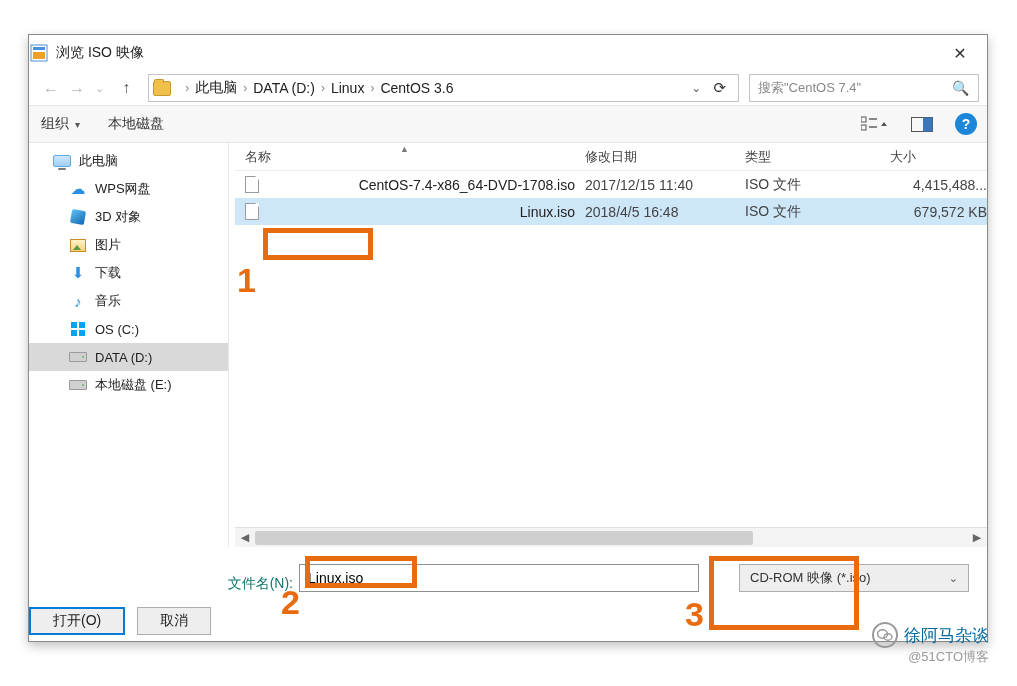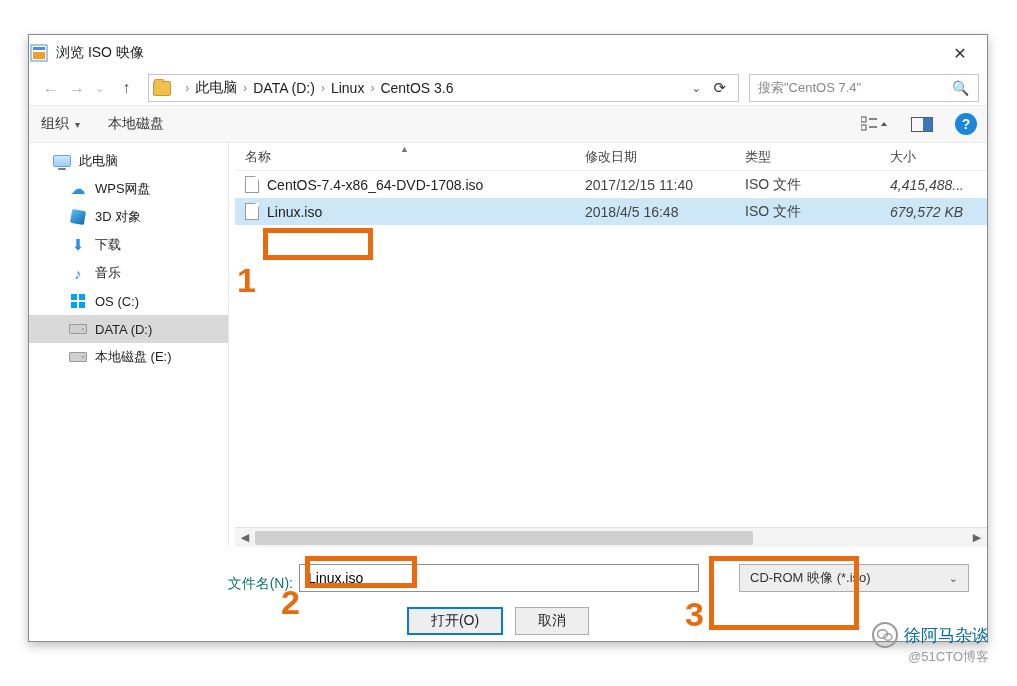--- a/index.html
+++ b/index.html
@@ -61,38 +61,38 @@
   .headers { height:28px; border-bottom:1px solid #ececec; display:flex; font-size:13px; color:#444; }
   .headers div { display:flex; align-items:center; padding-left:10px; border-right:1px solid transparent; }
   .col-name { width:340px; position:relative; }
   .col-name .sort { position:absolute; left:50%; top:1px; transform:translateX(-50%); font-size:9px; color:#777; }
   .col-date { width:160px; }
   .col-type { width:145px; }
   .col-size { flex:1; }
   .rows { font-size:14px; color:#222; }
   .row { height:27px; display:flex; align-items:center; }
   .row.selected { background:#cde6f8; }
-  .row .cell-name { width:340px; display:flex; align-items:center; padding-left:10px; gap:8px; }
+  .row .cell-name { width:340px; display:flex; align-items:center; padding-left:10px; gap:8px;justify-content:space-between; }
   .row .cell-date { width:160px; padding-left:10px; color:#444; }
   .row .cell-type { width:145px; padding-left:10px; color:#444; }
-  .row .cell-size { flex:1; padding-left:10px; color:#444; text-align:left;font-style:italic; }
+  .row .cell-size { flex:1; padding-left:10px; color:#444; text-align:right; }
   .file-ico { width:14px; height:17px; background:#fefefe; border:1px solid #9a9a9a; position:relative; flex-shrink:0; }
   .file-ico::after{content:"";position:absolute;right:-1px;top:-1px;width:0;height:0;border-style:solid;border-width:0 4px 4px 0;border-color:transparent #fff transparent transparent;}
   .hscroll { height:20px; border-top:1px solid #e0e0e0; display:flex; align-items:center; background:#f4f4f4; }
   .hscroll .arrow { width:20px; text-align:center; font-size:11px; color:#666; }
   .hscroll .track { flex:1; height:14px; background:#f4f4f4; position:relative; }
   .hscroll .thumb { position:absolute; left:0; width:70%; height:14px; background:#cfcfcf; border-radius:2px; }
   
   .footer { height:86px; padding:16px 18px 0 0; position:relative; }
   .fn-row { display:flex; align-items:center; margin-bottom:14px; }
   .fn-label { width:270px; text-align:right; font-size:14px; color:#0f766e; padding-right:6px;margin-top:12px; }
   .fn-input { width:400px; height:28px; border:1px solid #8f8f8f; padding:0 8px; font-size:14px; background:#fff; display:flex; align-items:center; }
   .filter { margin-left:auto; width:230px; height:28px; border:1px solid #adadad; background:#eee; font-size:13px; color:#333; display:flex; align-items:center; padding:0 10px; }
   .filter .dd { margin-left:auto; font-size:11px; color:#555; }
-  .btn-row { display:flex; justify-content:center; gap:12px; padding-right:2px; }
+  .btn-row { display:flex; justify-content:flex-start; gap:12px; padding-right:2px; }
   .btn { height:28px; padding:0 22px; border:1px solid #adadad; background:#eee; font-size:14px; color:#222; display:flex; align-items:center; }
   .btn.primary { border:2px solid #0a7bd4; }
   
   .anno { position:absolute; border:5px solid #e86c0f; pointer-events:none; z-index:50; }
   .anno-num { position:absolute; font-size:34px; font-weight:bold; color:#e86c0f; pointer-events:none; z-index:50; font-family:Arial,sans-serif; }
   
   .wm { position:absolute; right:28px; bottom:20px; text-align:right; color:#9a9a9a; font-size:13px; }
   .wm .main { display:flex; align-items:center; justify-content:flex-end; gap:6px; font-size:17px; color:#0369a1; }
   .wm .wc { width:26px; height:26px; border:2px solid #9a9a9a; border-radius:50%; display:inline-flex; align-items:center; justify-content:center; }
   .wm .wc svg { display:block; }
@@ -184,20 +184,26 @@
           <span class="ic ic-cloud">☁</span>
           <span>WPS网盘</span>
         </div>
       <div class="side-item indent">
           <span class="ic">
             <span class="ic-3d"></span>
           </span>
           <span>3D 对象</span>
         </div>
       <div class="side-item indent">
+          <span class="ic">
+            <span class="ic-pic"></span>
+          </span>
+          <span>图片</span>
+        </div>
+      <div class="side-item indent">
           <span class="ic ic-down">⬇</span>
           <span>下载</span>
         </div>
       <div class="side-item indent">
           <span class="ic ic-music">♪</span>
           <span>音乐</span>
         </div>
       <div class="side-item indent">
           <span class="ic">
             <span class="ic-win"></span>

